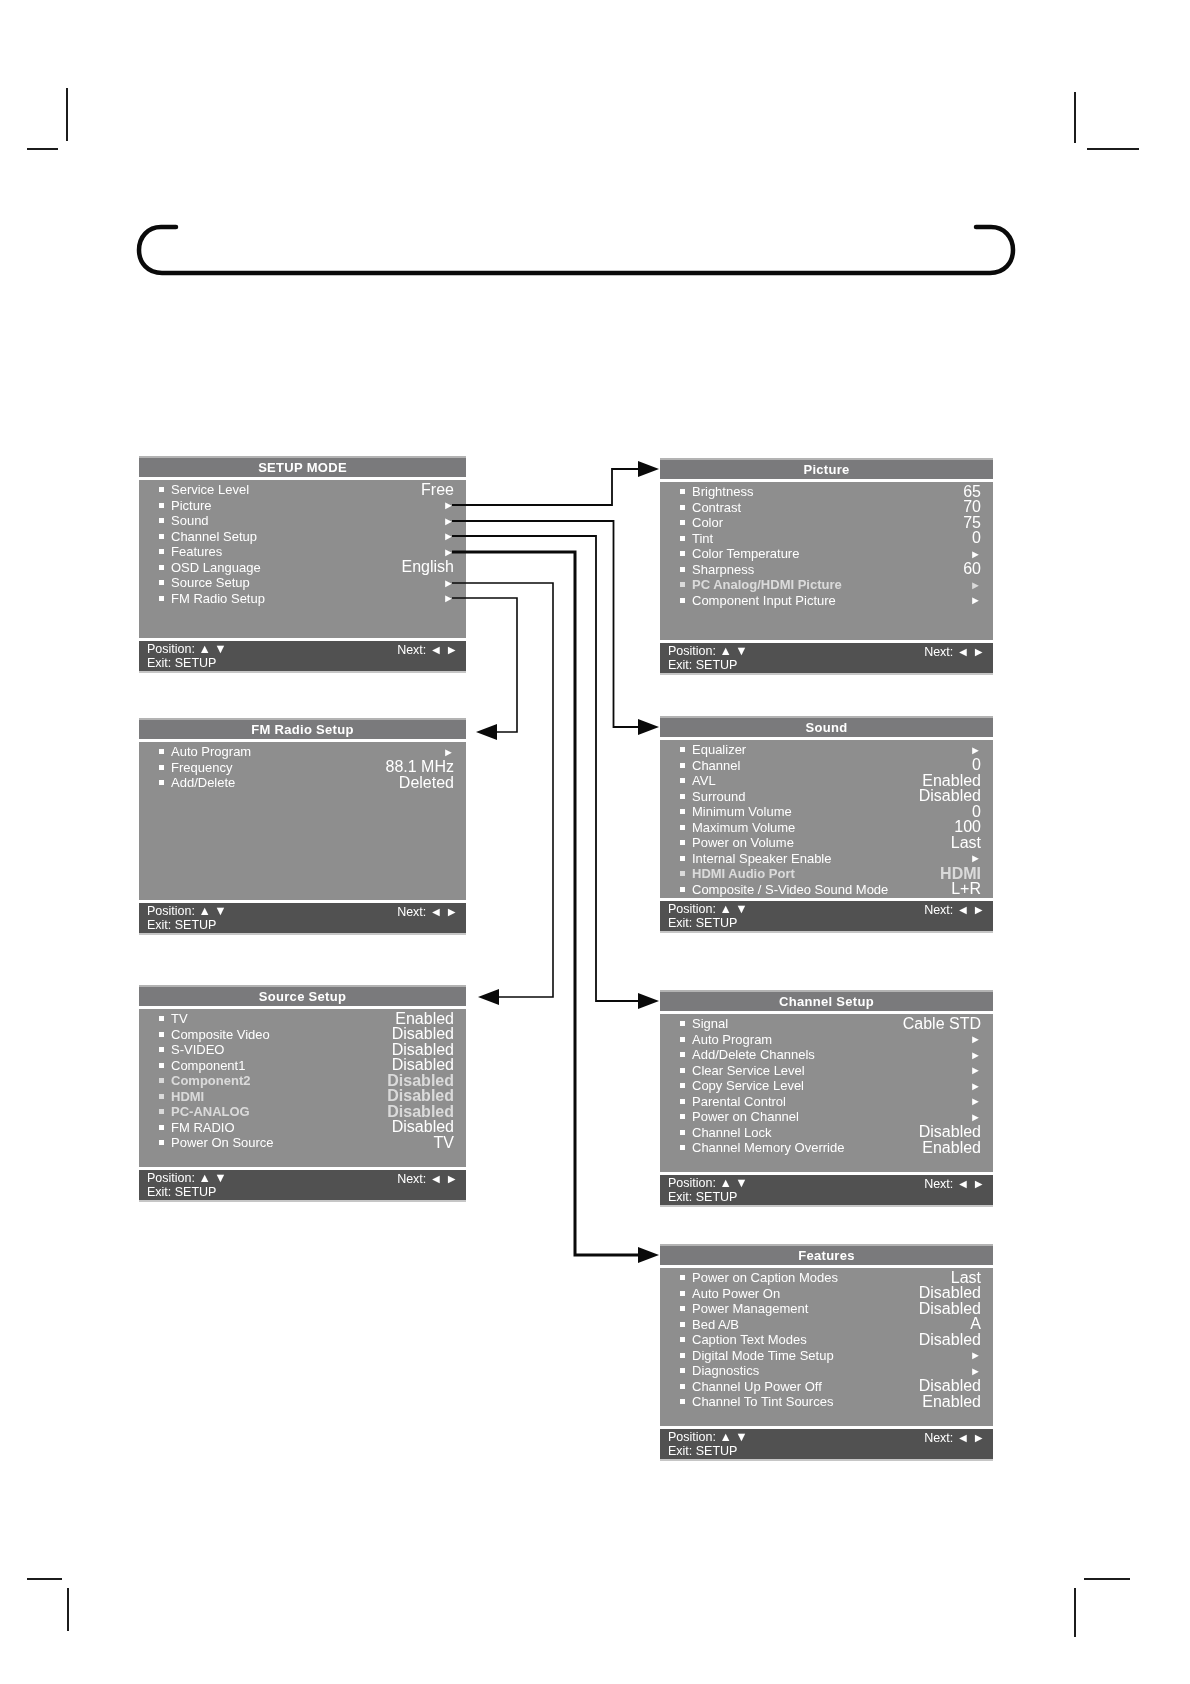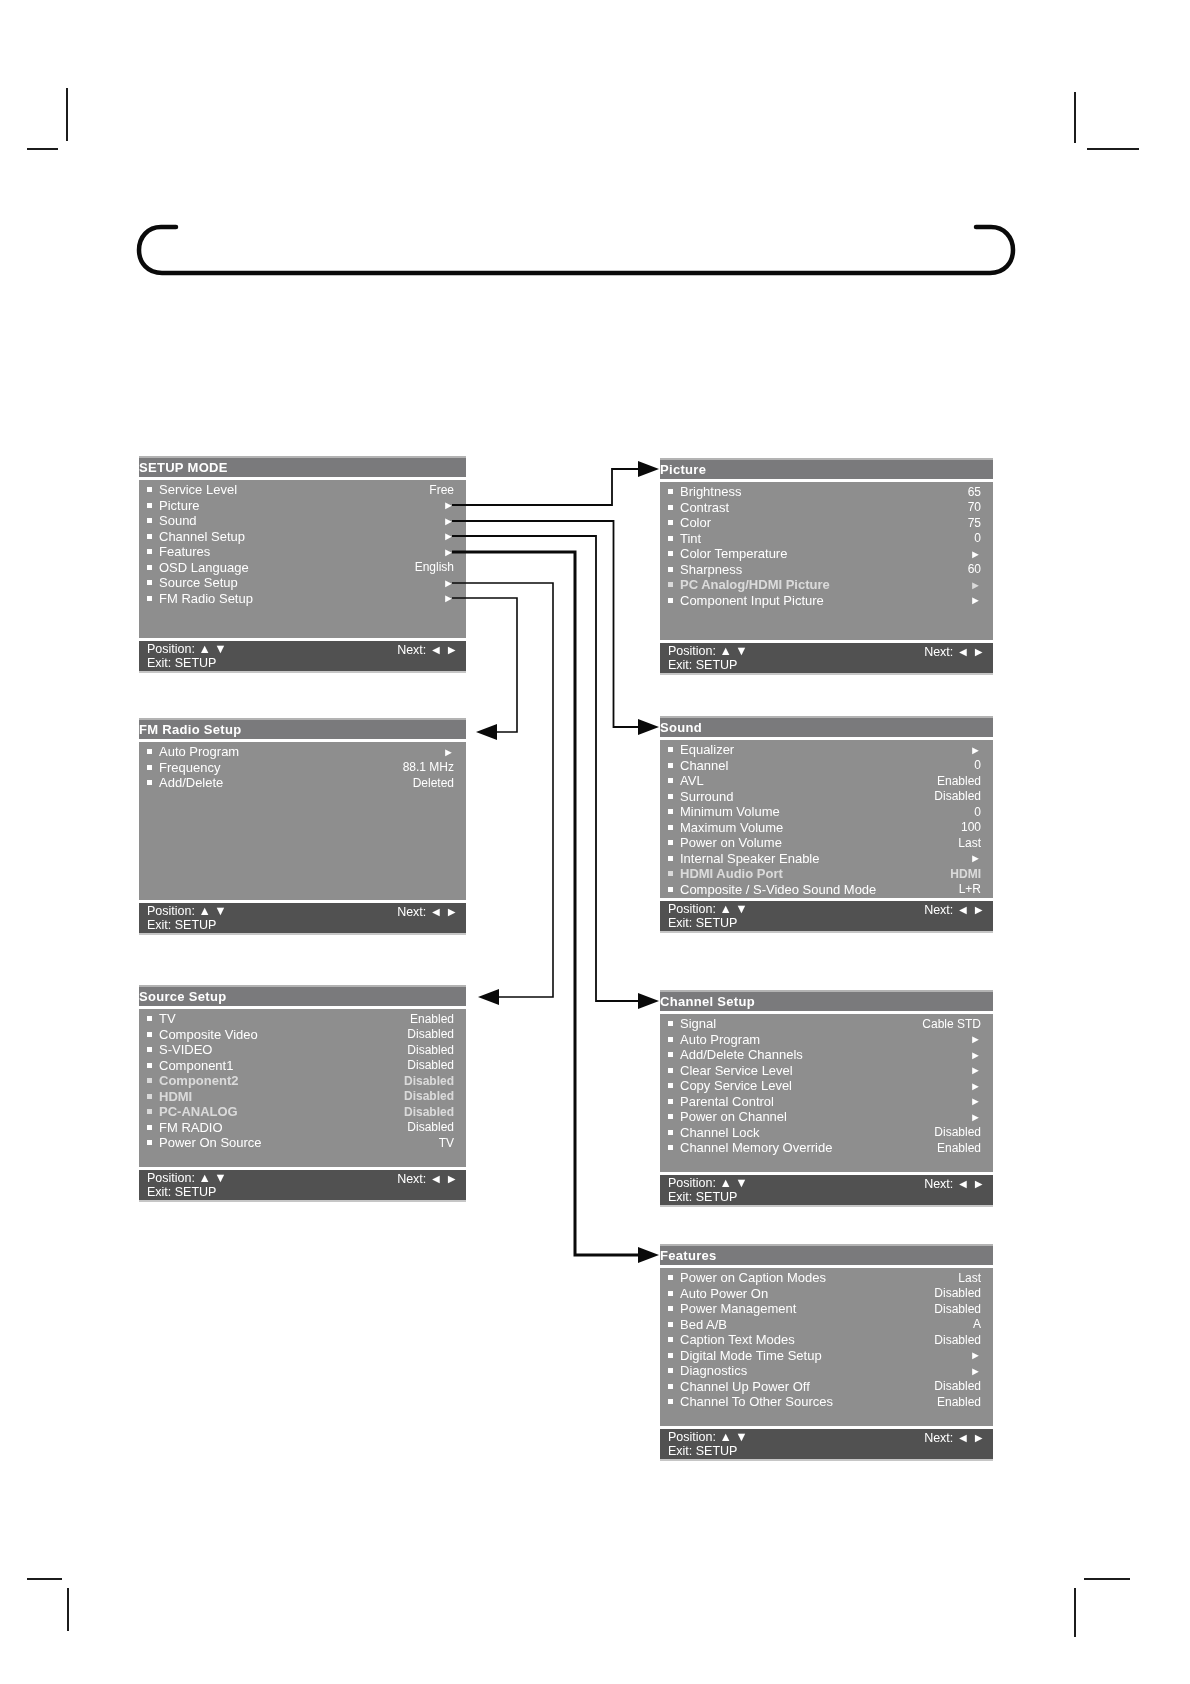--- a/index.html
+++ b/index.html
@@ -15,34 +15,34 @@
   .overlay { position:absolute; left:0; top:0; z-index:3; pointer-events:none; }
 
   
   .panel {
     position:absolute; z-index:2; background:#ffffff;
     border-top:2px solid #b3b3b3; border-bottom:2px solid #c6c6c6;
     box-sizing:border-box;
   }
   .panel .hd {
     height:19px; line-height:19px; background:#7a7a7c; color:#ffffff;
-    font-size:13px; font-weight:bold; letter-spacing:.3px;
+    text-align:center; font-size:13px; font-weight:bold; letter-spacing:.3px;
     margin-bottom:3px;
   }
   .panel .bd {
     height:158px; background:#8e8e8e; margin-bottom:3px;
-    padding:2px 12px 0 8px; box-sizing:border-box; overflow:hidden;
+    padding:2px 12px 0 20px; box-sizing:border-box; overflow:hidden;
   }
   .row { display:flex; justify-content:space-between; align-items:center;
          height:15.5px; color:#ffffff; font-size:13px; white-space:nowrap; }
   .row.dim { opacity:.68;font-weight:bold; }
   .lbl { display:flex; align-items:center; }
   .bullet { display:inline-block; width:5px; height:5px; background:#ffffff;
             margin-right:7px; flex:0 0 auto; }
-  .val { font-size:12px; }
+  .val { font-size:16px; }
   .val.arrow { font-size:11px; }
   .panel .ft {
     position:relative; height:30px; background:#515151; color:#ffffff;
     font-size:12.5px;
   }
   .ft-l { padding:2px 8px 0 8px; }
   .ft-l div { line-height:13.5px; }
   .ft-next { position:absolute; right:8px; bottom:14px; line-height:13px; }
 
   
@@ -553,21 +553,21 @@
         <div class="row">
           <span class="lbl">
             <span class="bullet"></span>
             <span>Channel Up Power Off</span>
           </span>
           <span class="val">Disabled</span>
         </div>
         <div class="row">
           <span class="lbl">
             <span class="bullet"></span>
-            <span>Channel To Other Sources</span>
+            <span>Channel To Tint Sources</span>
           </span>
           <span class="val">Enabled</span>
         </div>
       </div>
     <div class="ft">
       <div class="ft-l">
         <div>Position: ▲ ▼</div>
         <div>Exit: SETUP</div>
       </div>
       <div class="ft-next">Next: ◄ ►</div>

